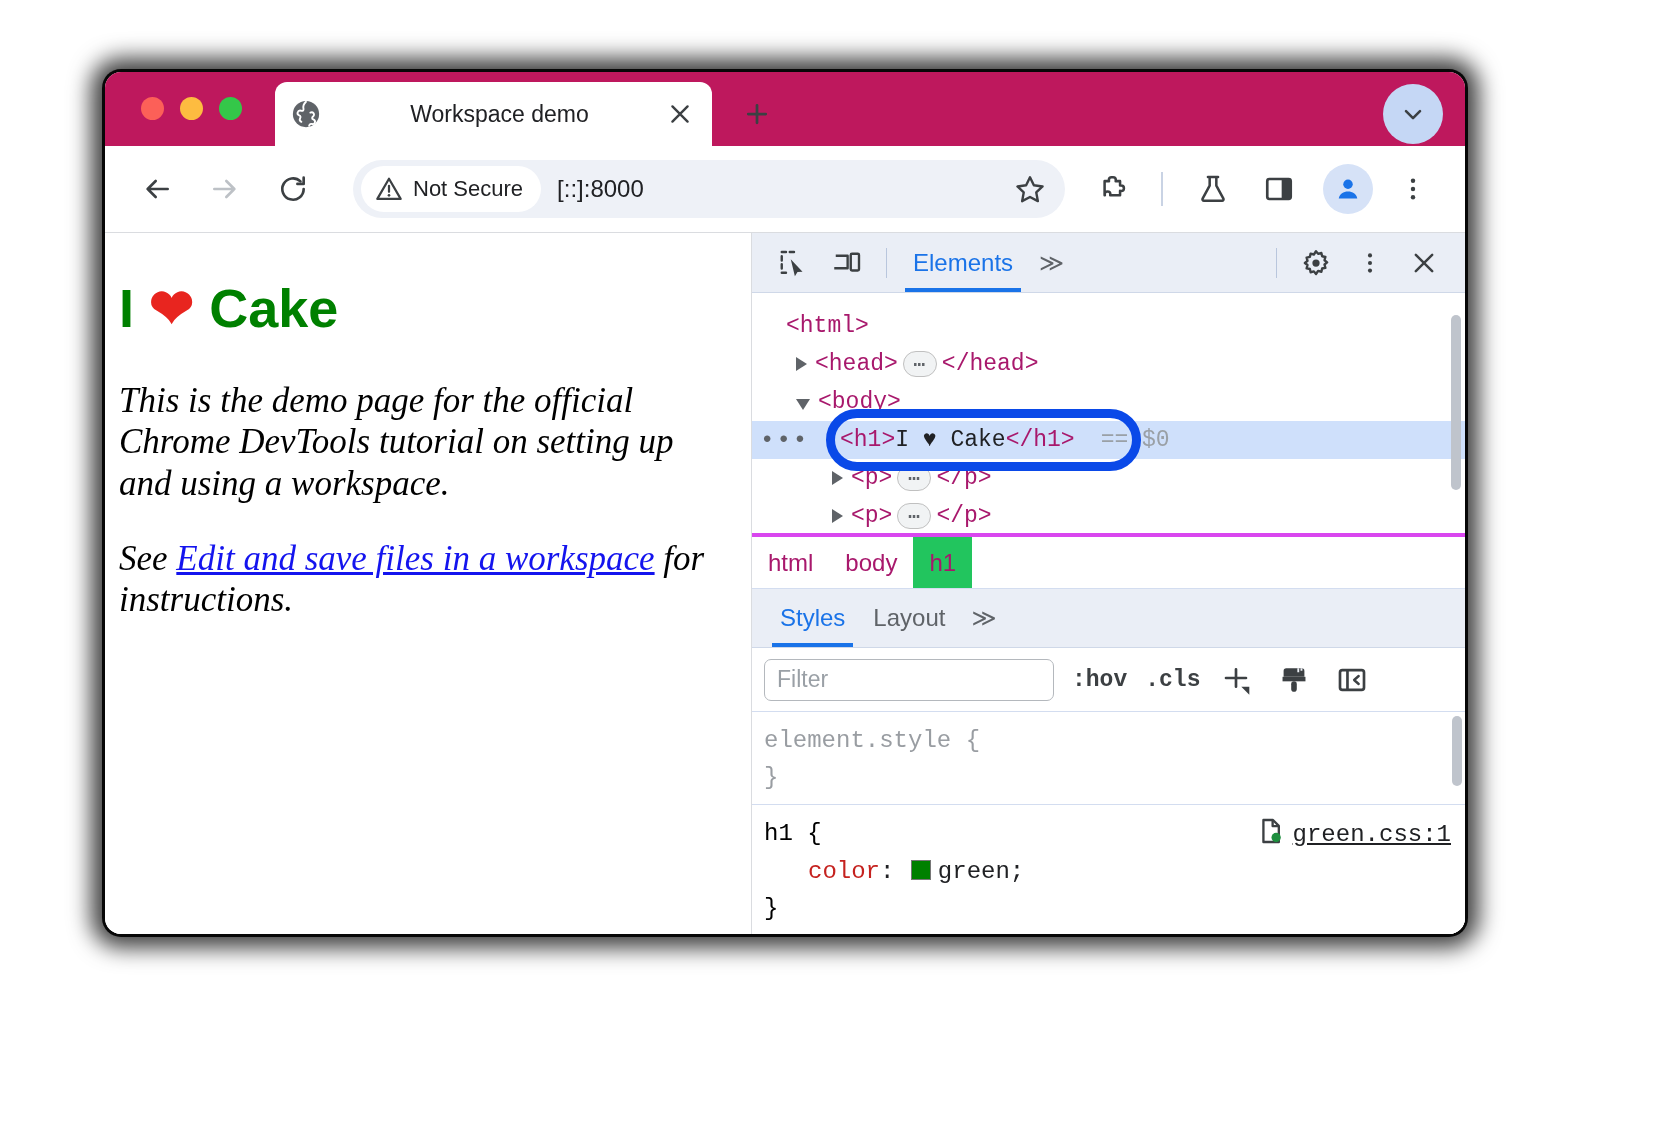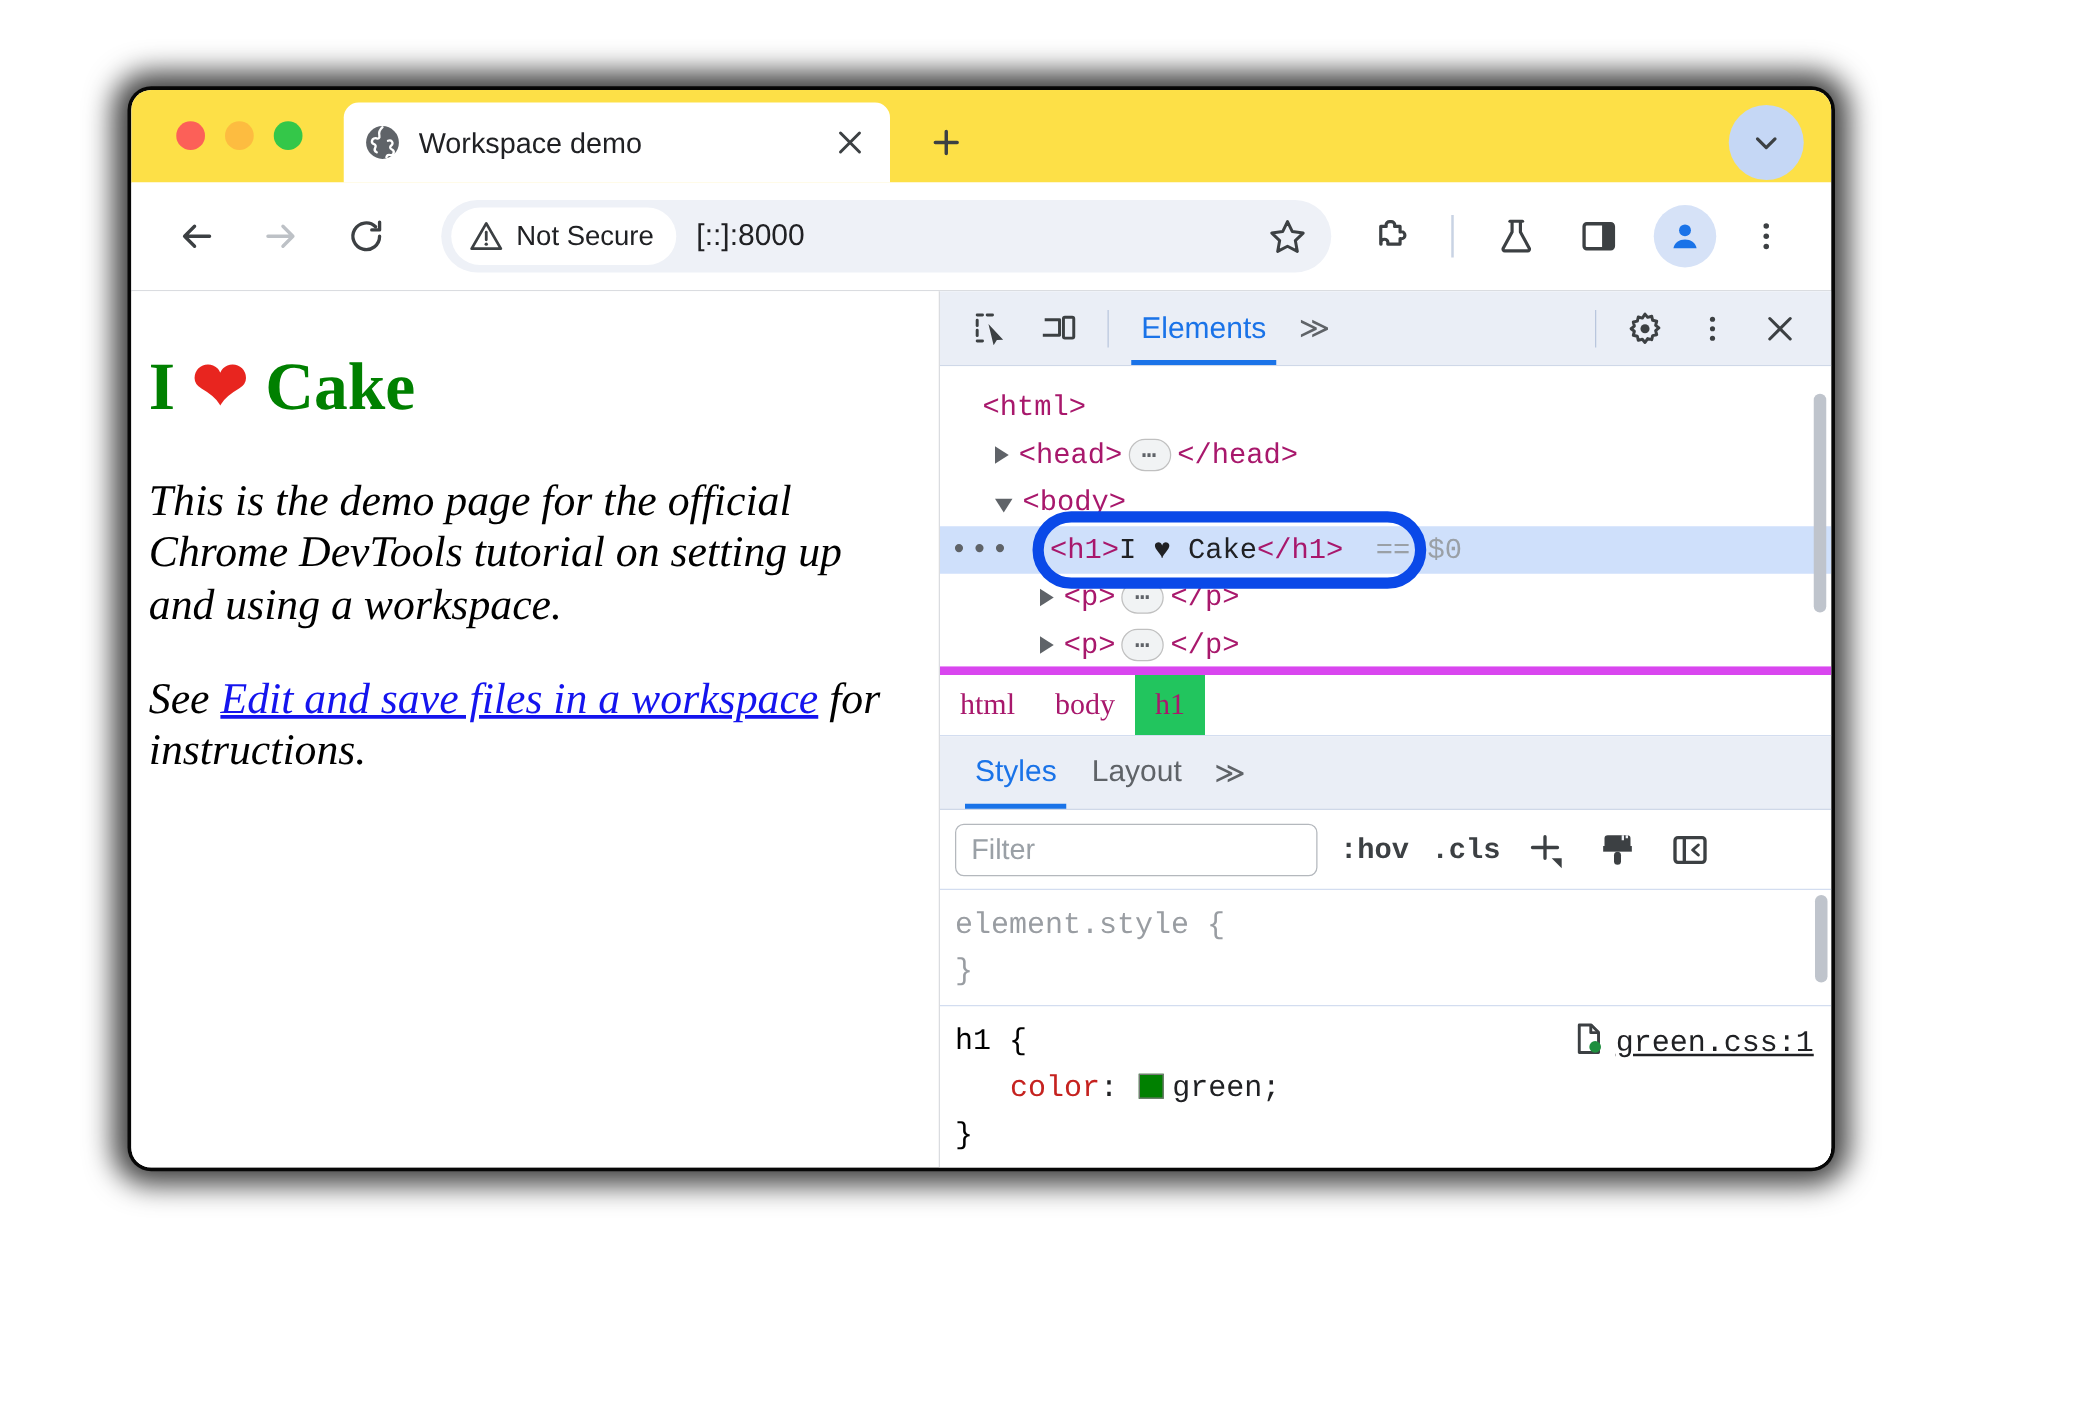--- a/index.html
+++ b/index.html
@@ -19,23 +19,24 @@
     border-radius: 16px;
     background: #fff;
     box-shadow: 0 0 0 3px rgba(0,0,0,0.92), 0 0 22px 14px rgba(0,0,0,0.75);
     overflow: hidden;
     display: flex; flex-direction: column;
   }
 
   
   #tabstrip {
     height: 74px;
-    background: #fde047;
+    background: #be185d;
     position: relative;
     flex: 0 0 74px;
+    text-align: center;
   }
   #traffic {
     position: absolute; left: 36px; top: 25px;
     display: flex; gap: 16px; align-items: center;
   }
   .light { width: 23px; height: 23px; border-radius: 50%; }
   .light.red { background: #fc6058; }
   .light.yellow { background: #fdbc40; }
   .light.green { background: #34c749; }
 
@@ -134,21 +135,21 @@
     background: #fff;
     padding: 30px 26px 0 14px;
     font-family: "Liberation Serif", serif;
     overflow: hidden;
   }
   #page h1 {
     font-size: 54px;
     color: #008000;
     margin: 14px 0 40px 0;
     font-weight: bold;
-    font-family: Liberation Serif, serif;
+    font-family: Liberation Sans, sans-serif;
   }
   #page h1 .heart { color: #e8251f; }
   #page p {
     font-size: 35px;
     line-height: 1.18;
     color: #000;
     margin: 0 0 34px 0;
     font-style: italic;
   }
   #page a { color: #1414ee; text-decoration: underline; }
@@ -239,24 +240,24 @@
     position: absolute;
     border: 9px solid #0a49e8;
     border-radius: 34px;
     pointer-events: none;
   }
 
   
   #crumbs {
     flex: 0 0 56px;
     display: flex; align-items: stretch;
-    border-top: 7px solid #d946ef;
+    border-top: 4px solid #d946ef;
     border-bottom: 1px solid #d3ddf0;
     background: #fff;
-    font-family: Liberation Serif, serif;
+    font-family: Liberation Sans, sans-serif;
     text-align: right;
   }
   .crumb {
     display: flex; align-items: center;
     padding: 0 16px;
     font-size: 24px; color: #a8186c;
   }
   .crumb.active { background: #22c55e; }
 
   

